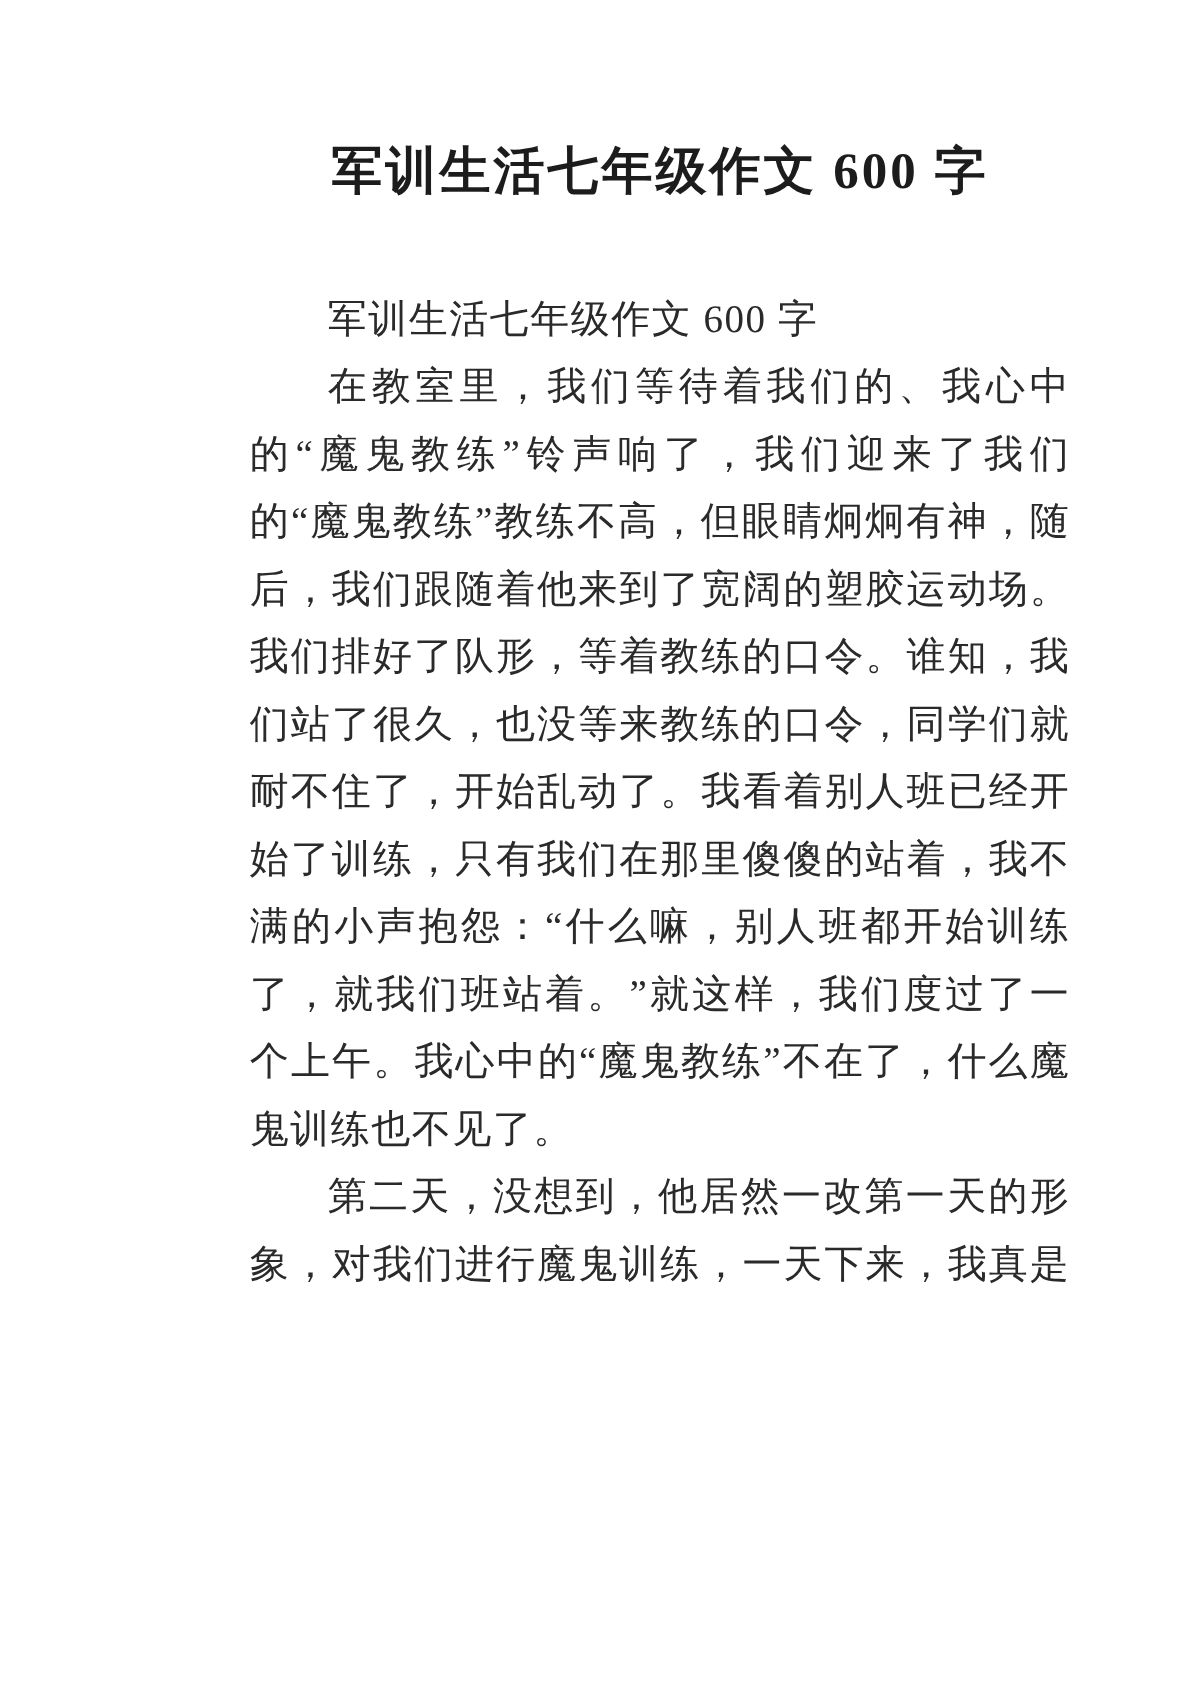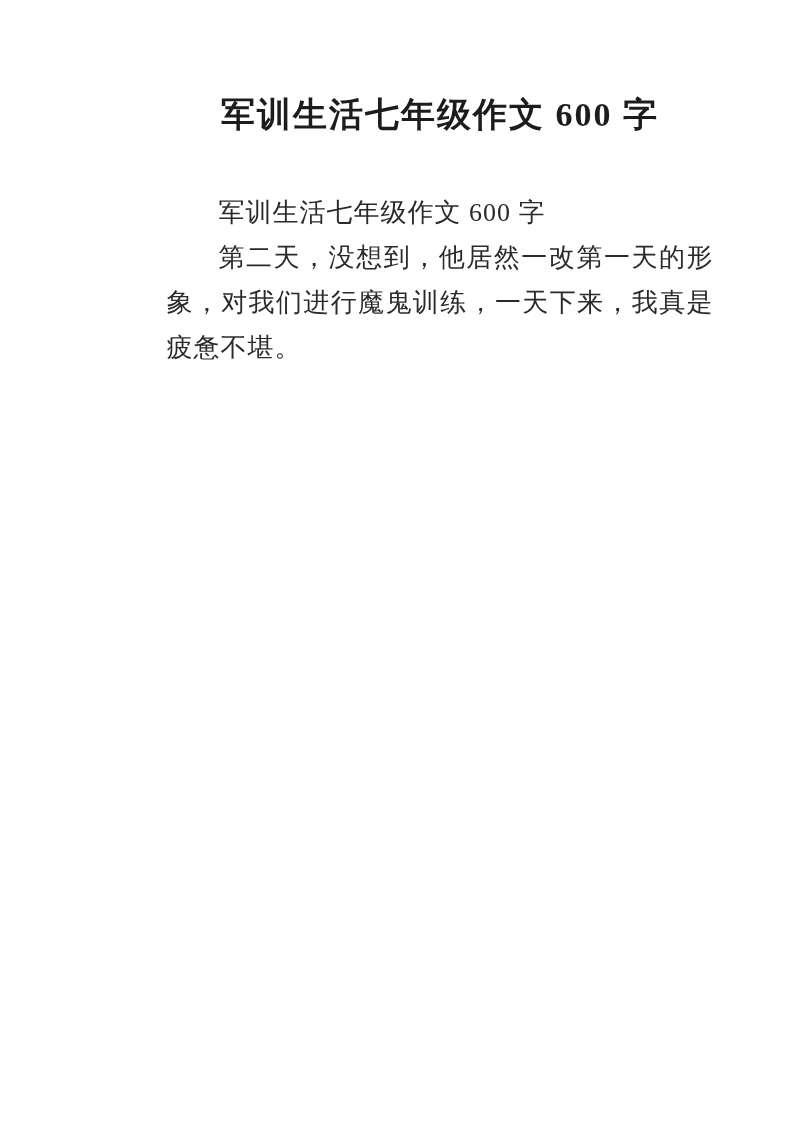--- a/index.html
+++ b/index.html
@@ -42,16 +42,17 @@
   }
 </style>
 </head>
 <body>
 
 <div class="page">
   <h1 class="doc-title">军训生活七年级作文 600 字</h1>
 
   <div class="doc-body">
     <p class="para">军训生活七年级作文 600 字</p>
+    <p class="para">在教室里，我们等待着我们的、我心中的“魔鬼教练”铃声响了，我们迎来了我们的“魔鬼教练”教练不高，但眼睛炯炯有神，随后，我们跟随着他来到了宽阔的塑胶运动场。我们排好了队形，等着教练的口令。谁知，我们站了很久，也没等来教练的口令，同学们就耐不住了，开始乱动了。我看着别人班已经开始了训练，只有我们在那里傻傻的站着，我不满的小声抱怨：“什么嘛，别人班都开始训练了，就我们班站着。”就这样，我们度过了一个上午。我心中的“魔鬼教练”不在了，什么魔鬼训练也不见了。</p>
     <p class="para">第二天，没想到，他居然一改第一天的形象，对我们进行魔鬼训练，一天下来，我真是疲惫不堪。</p>
 
   </div>
 </div>
 
 </body></html>

